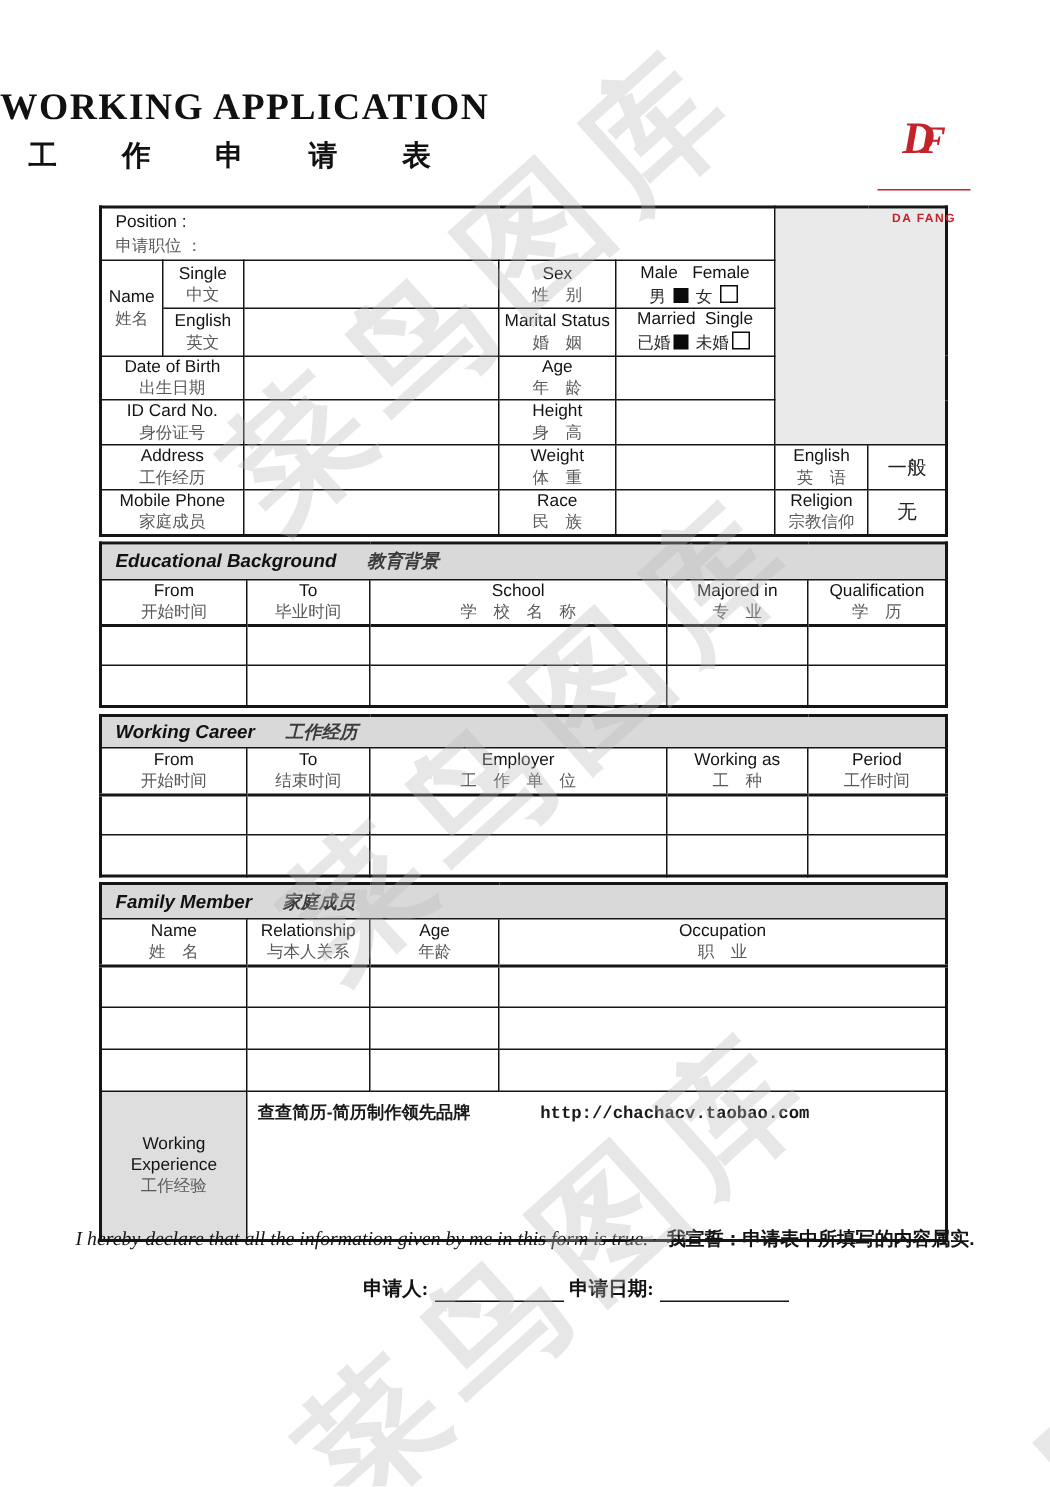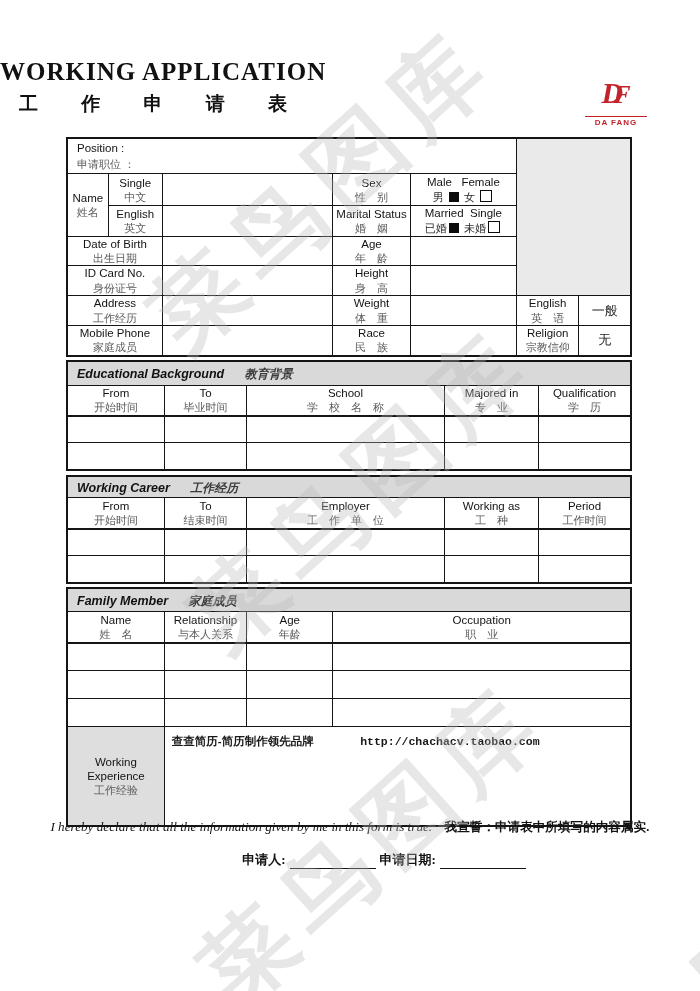--- a/index.html
+++ b/index.html
@@ -12,21 +12,21 @@
   
   .hdr{position:absolute;top:58px;left:0;width:700px;text-align:left;z-index:2;}
   .title-en{font-family:"Liberation Serif","DejaVu Serif",serif;font-weight:bold;
             font-size:25px;letter-spacing:1px;line-height:1.1;}
   .title-zh{font-weight:bold;font-size:19px;letter-spacing:19px;margin-top:5px;text-indent:19px;}
   .logo{position:absolute;top:78px;left:585px;width:62px;text-align:center;z-index:3;}
   .logo-mark{font-family:"Liberation Serif",serif;font-style:italic;font-weight:bold;
              font-size:30px;color:#c4232b;line-height:1;}
   .logo-mark .f{margin-left:-10px;font-size:26px;}
   .logo-name{font-size:8px;font-weight:bold;color:#c4232b;letter-spacing:1px;
-             border-top:1.5px solid #c4232b;margin-top:8px;padding-top:1px;}
+             border-top:1.5px solid #c4232b;margin-top:18px;padding-top:14px;}
   
   .formzone{position:absolute;left:66px;top:137px;width:566px;z-index:2;}
   table{border-collapse:collapse;table-layout:fixed;width:566px;background:transparent;}
   table{border:2px solid #151515;}
   td{border:1px solid #151515;padding:0;text-align:center;vertical-align:middle;overflow:hidden;}
   .en{display:block;font-size:11.5px;color:#131313;line-height:1.25;}
   .zh{display:block;font-size:11px;color:#5a5a5a;line-height:1.3;}
   .pos-cell{text-align:left;padding:2px 9px;}
   .pos-cell .en,.pos-cell .zh{line-height:1.35;}
   .photo{background:#eaeaea;}

